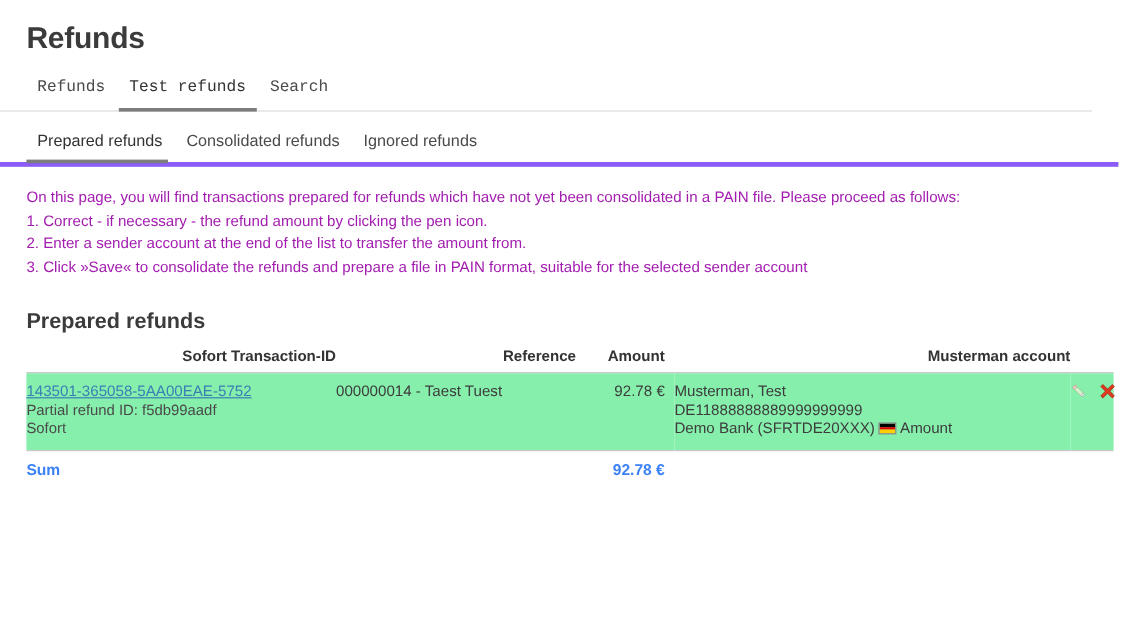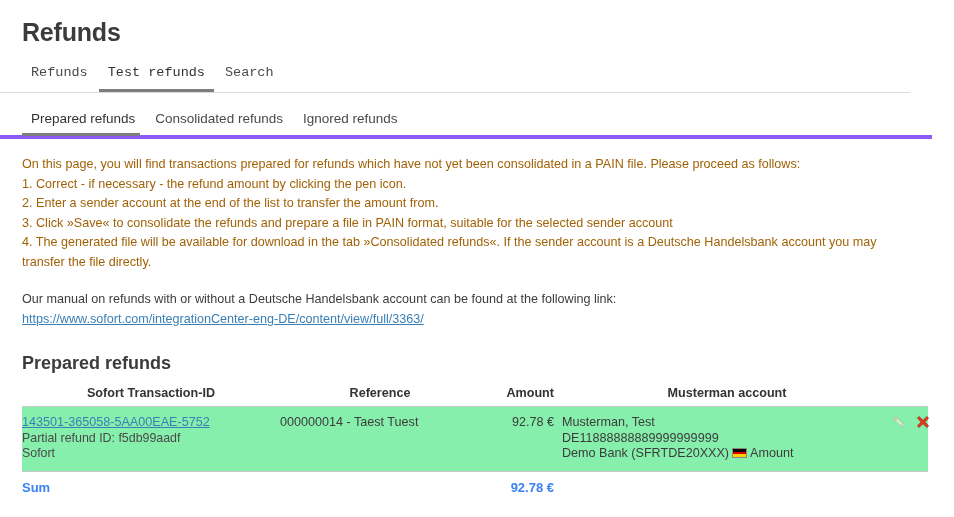--- a/index.html
+++ b/index.html
@@ -95,21 +95,21 @@
     bottom: -1px;
     height: 3px;
     background: #7d7d7d;
   }
 
   
   .instructions {
     padding: 16px 40px 0 22px;
     font-size: 12.6px;
     line-height: 19.5px;
-    color: #a16207;
+    color: #a21caf;
     max-width: 900px;
   }
   .instructions p {
     margin: 0;
   }
   .instructions .intro {
     margin-bottom: 0px;
   }
   .manual-block {
     padding: 18px 22px 0 22px;
@@ -138,21 +138,21 @@
   .table-wrap {
     padding: 12px 0 0 22px;
   }
   table.refunds {
     border-collapse: collapse;
     width: 898px;
     font-size: 12.6px;
     table-layout: fixed;
   }
   table.refunds thead th {
-    text-align: center;
+    text-align: right;
     font-weight: bold;
     color: #333333;
     font-size: 12.6px;
     padding: 0 0 6px 0;
     border-bottom: 1px solid #c9c9c9;
     vertical-align: bottom;
   }
   th.col-txid { width: 258px; }
   th.col-ref  { width: 200px; }
   th.col-amt  { width: 74px; text-align: right !important; padding-right: 8px !important; }
@@ -237,27 +237,22 @@
 
   <nav class="tabs-secondary">
     <span class="tab active">Prepared refunds</span><span class="tab">Consolidated refunds</span><span class="tab">Ignored refunds</span>
   </nav>
 
   <div class="instructions">
     <p class="intro">On this page, you will find transactions prepared for refunds which have not yet been consolidated in a PAIN file. Please proceed as follows:</p>
     <p>1. Correct - if necessary - the refund amount by clicking the pen icon.</p>
     <p>2. Enter a sender account at the end of the list to transfer the amount from.</p>
     <p>3. Click »Save« to consolidate the refunds and prepare a file in PAIN format, suitable for the selected sender account</p>
-    <p>4. The generated file will be available for download in the tab »Consolidated refunds«. If the sender account is a Deutsche Handelsbank account you may transfer the file directly.</p>
   </div>
 
-  <div class="manual-block">
-    <div class="manual-text">Our manual on refunds with or without a Deutsche Handelsbank account can be found at the following link:</div>
-    <a class="manual-link" href="#">https://www.sofort.com/integrationCenter-eng-DE/content/view/full/3363/</a>
-  </div>
 
   <h2 class="section-title">Prepared refunds</h2>
 
   <div class="table-wrap">
     <table class="refunds">
       <thead>
         <tr>
           <th class="col-txid">Sofort Transaction-ID</th>
           <th class="col-ref">Reference</th>
           <th class="col-amt">Amount</th>

